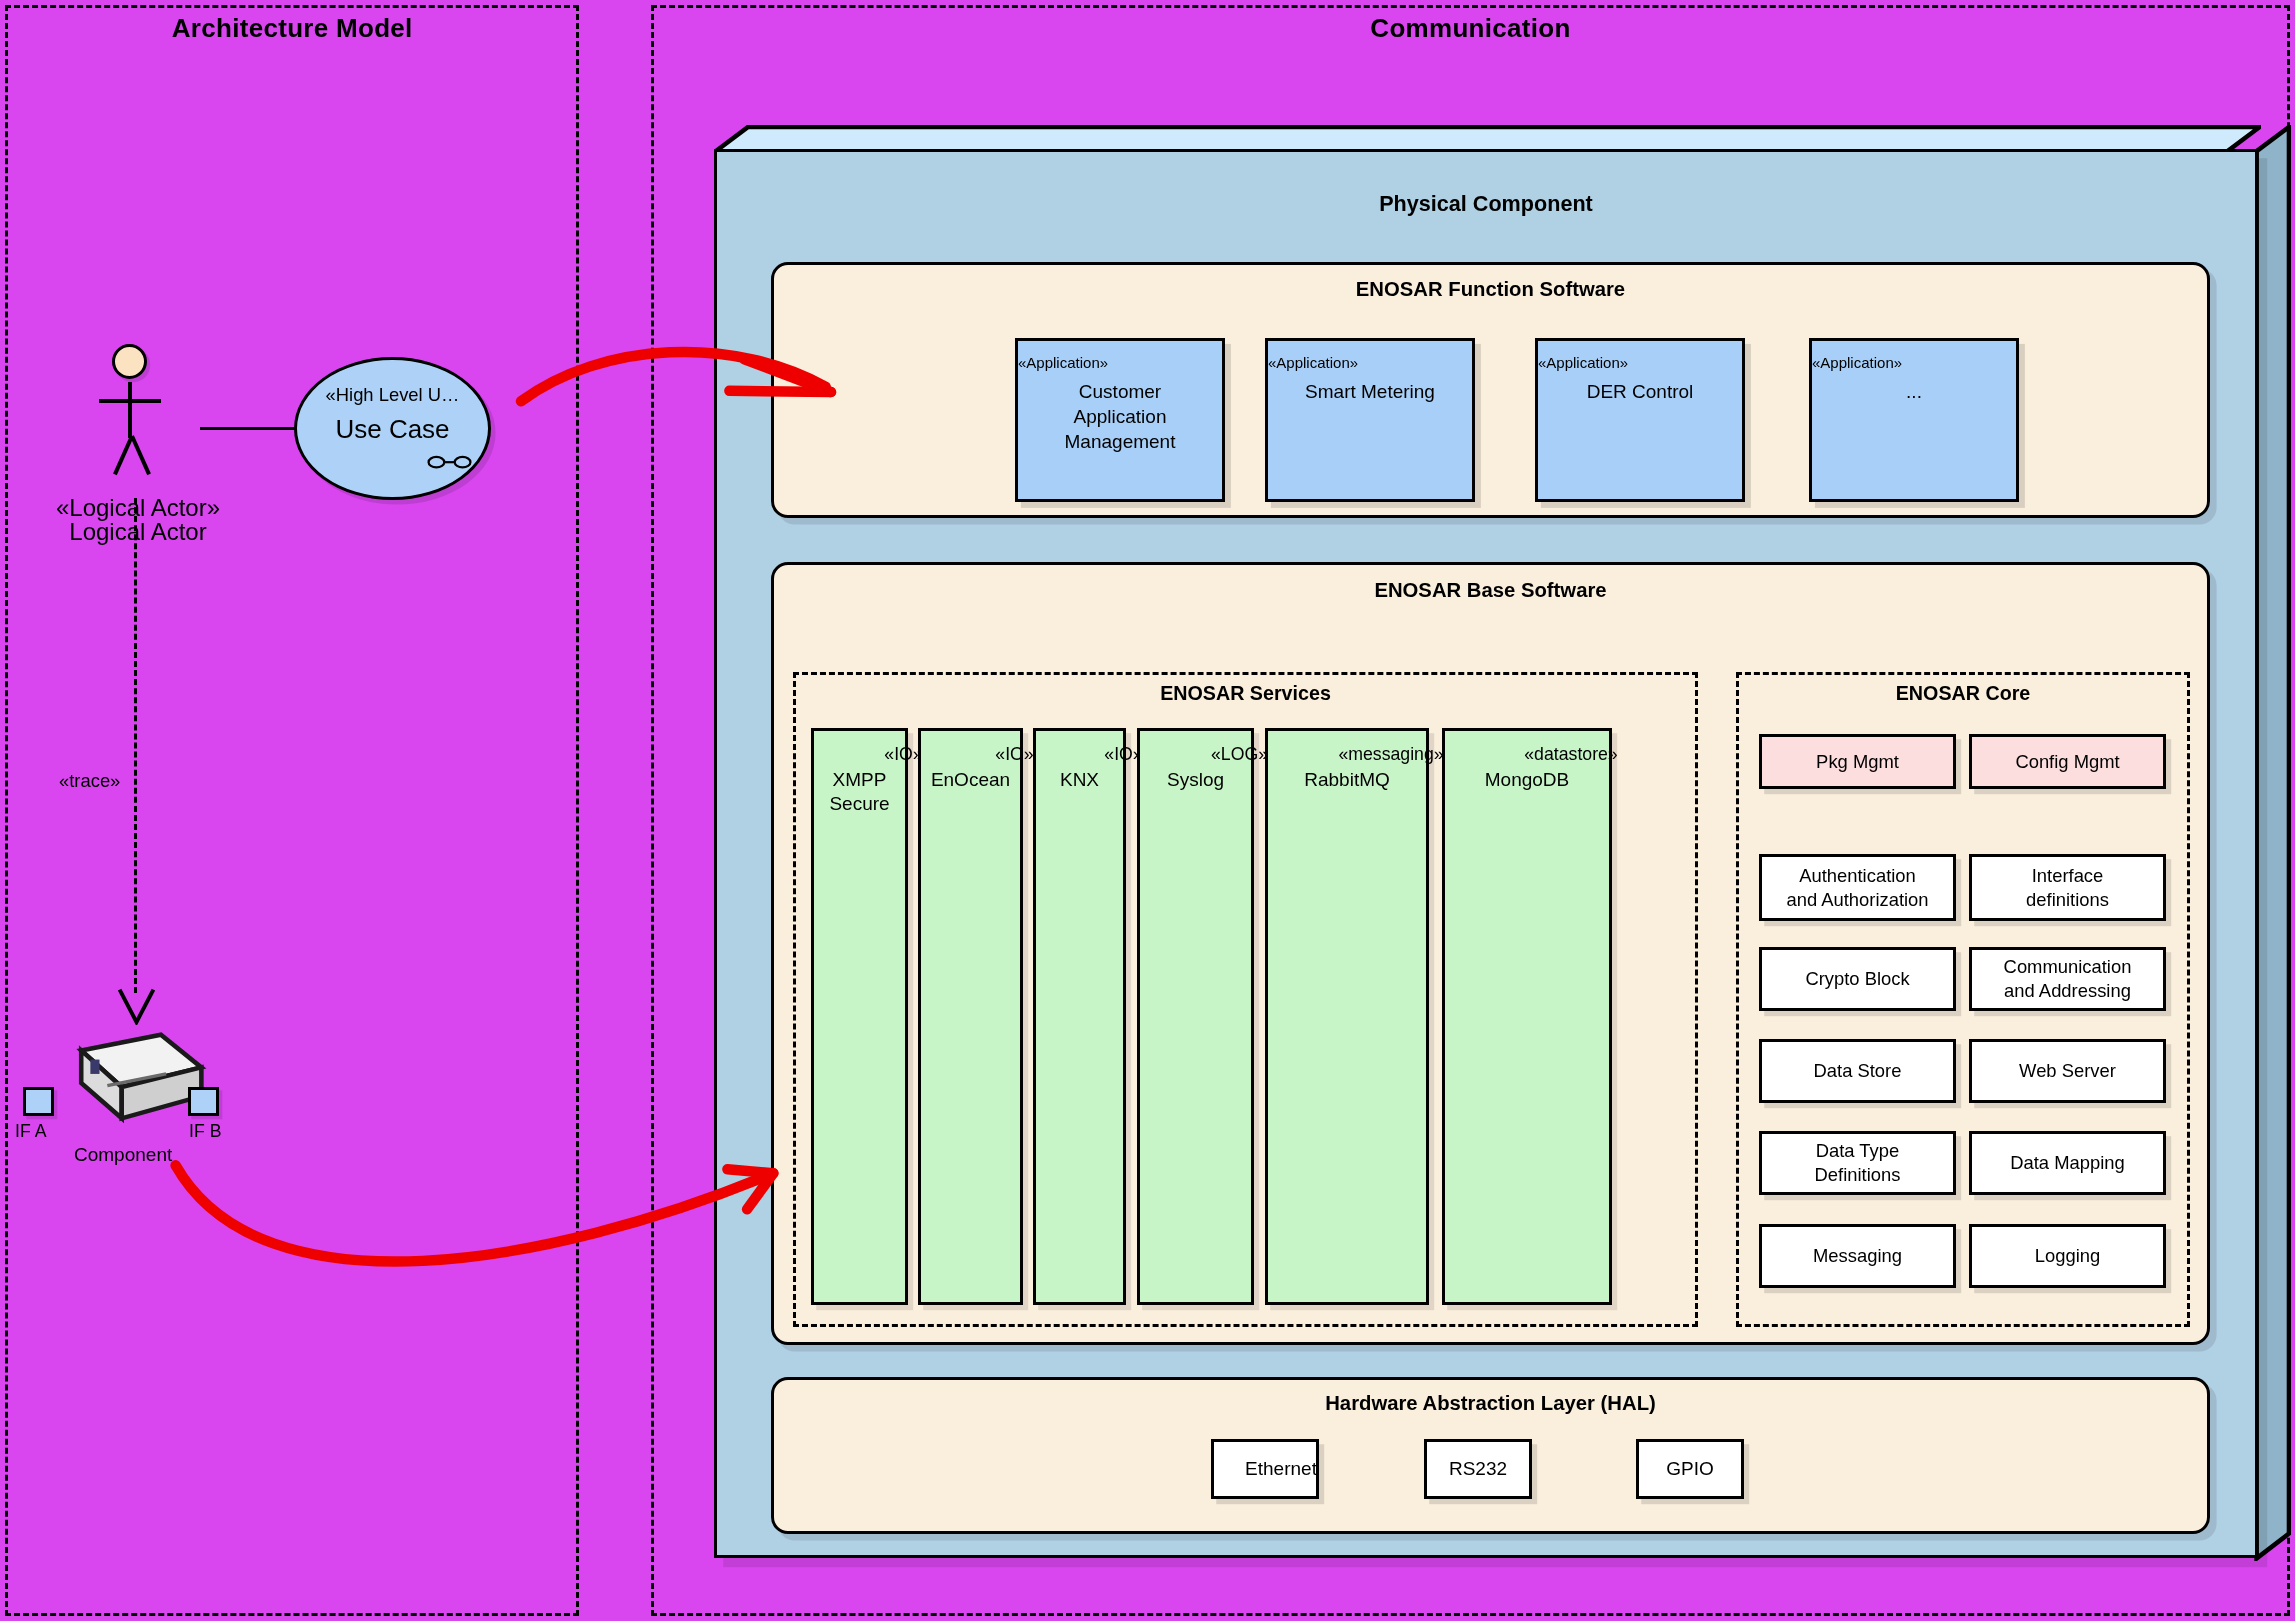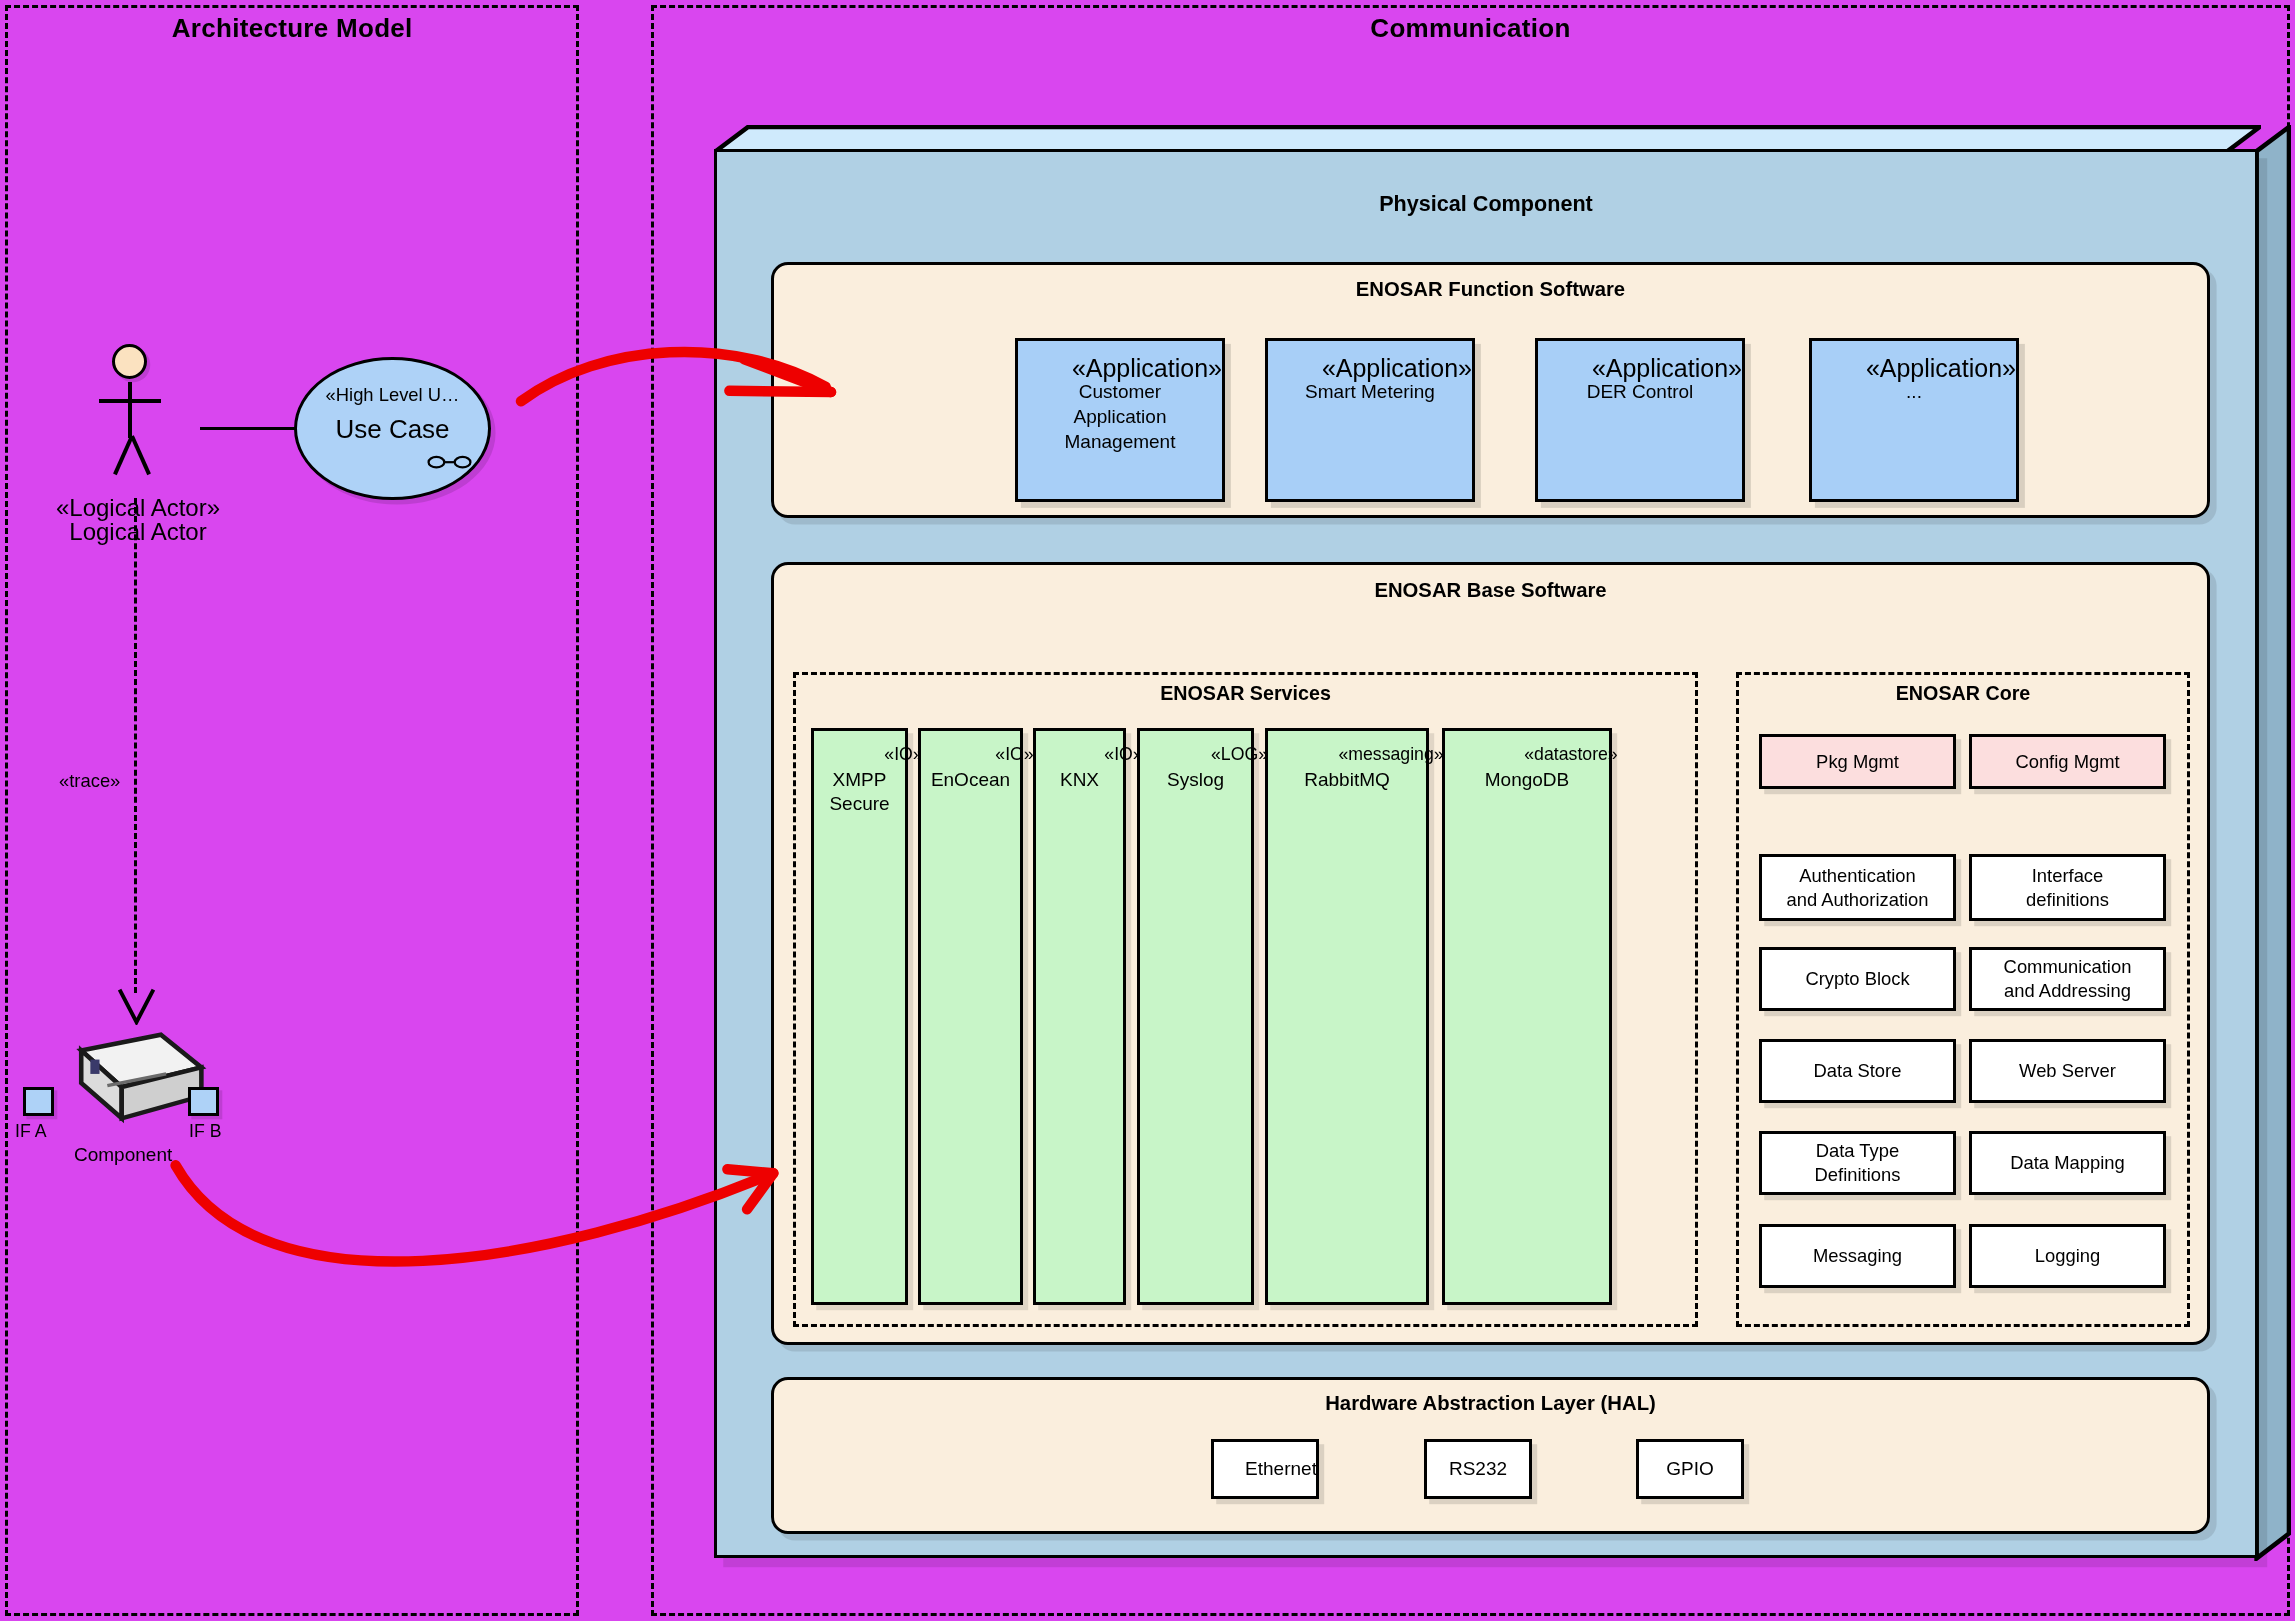--- a/index.html
+++ b/index.html
@@ -253,22 +253,22 @@
     width: 210px;
     height: 164px;
     background: #a8cff7;
     border: 3.9px solid #000;
     box-sizing: border-box;
     box-shadow: 5.9px 5.9px 0 rgba(0,0,0,0.13);
   }
   .app-stereo {
     position: absolute;
     top: 13px; width: 100%;
-    text-align: right;
-    font-size: 25px;
+    text-align: left;
+    font-size: 15px;
     color: #000;
   }
   .app-name {
     position: absolute;
     top: 38px; width: 100%;
     text-align: center;
     font-size: 19px;
     line-height: 25px;
     color: #000;
   }

